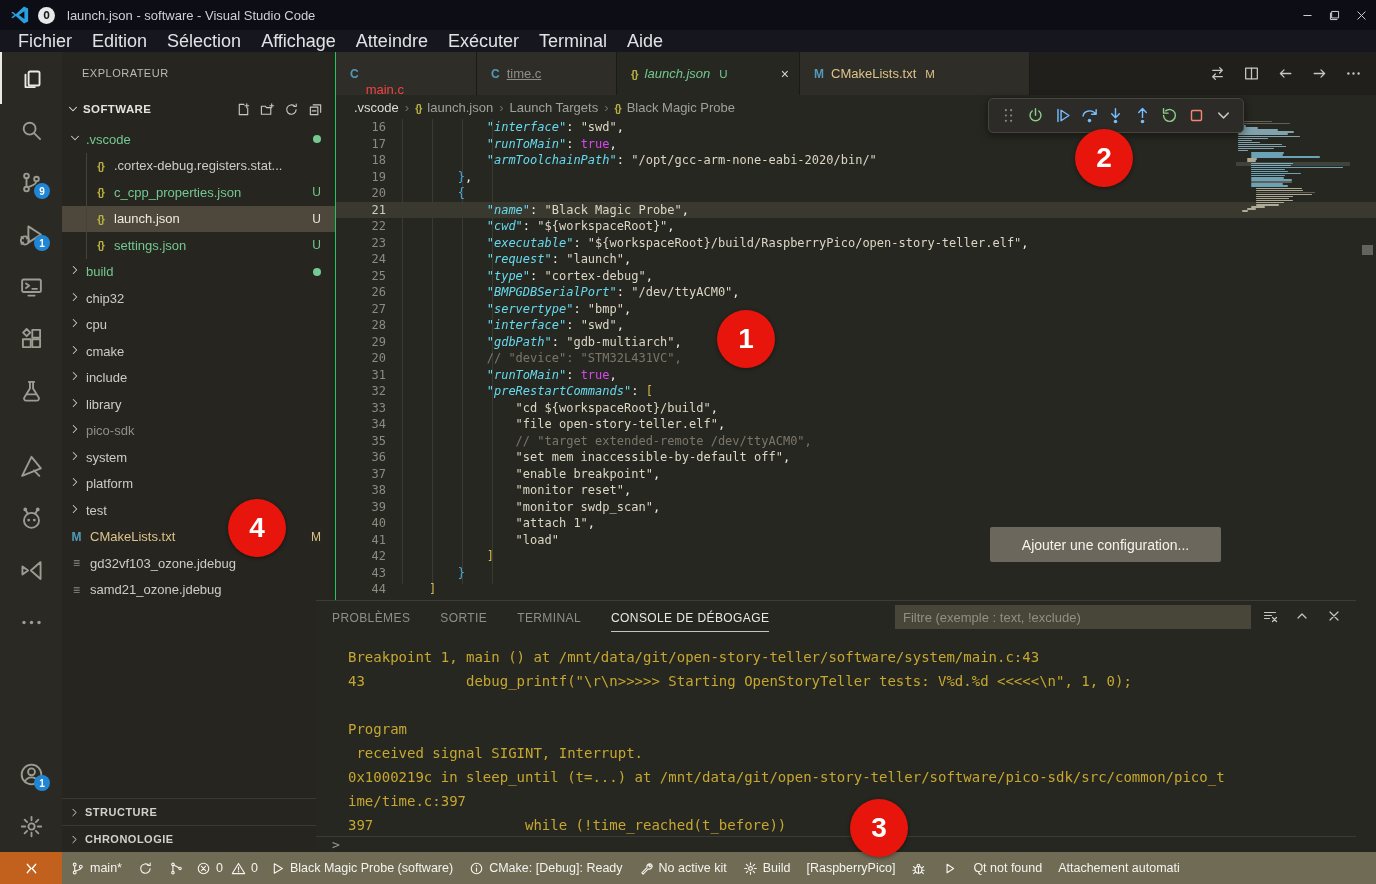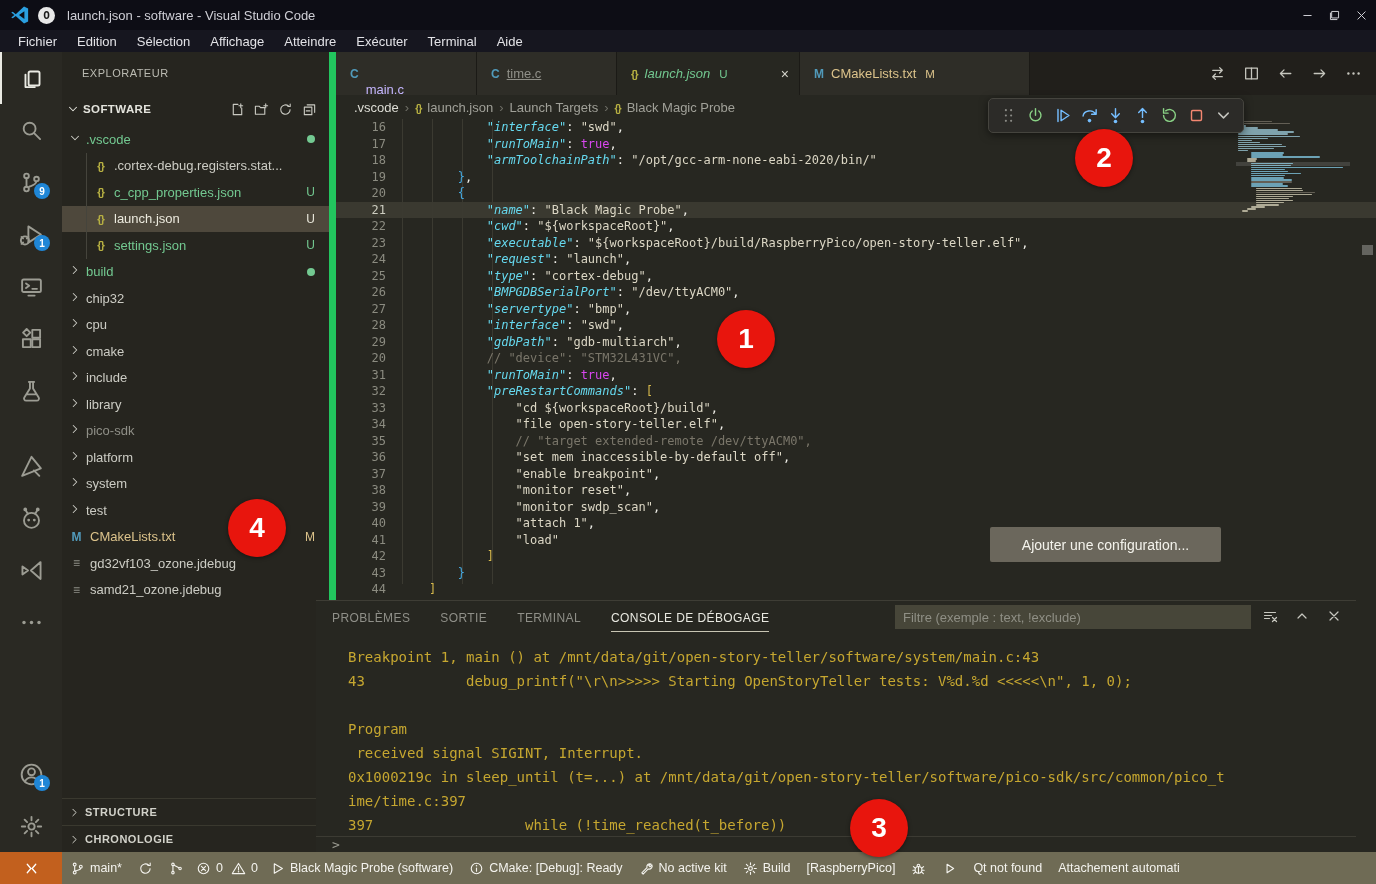--- a/index.html
+++ b/index.html
@@ -12,37 +12,37 @@
   .titlebar{position:absolute;left:0;top:0;width:1376px;height:30px;background:#0d0d15;
             display:flex;align-items:center;gap:8px;padding-left:10px;box-sizing:border-box;color:#d8d8dc;}
   .vslogo{width:20px;height:20px;}
   .appicon{width:17px;height:17px;border-radius:50%;background:#e8e8e8;color:#1b1b1b;
            display:flex;align-items:center;justify-content:center;font:700 11px "DejaVu Sans Mono",monospace;}
   .wtitle{font-size:13px;color:#cfcfd6;margin-left:4px;}
   .wincontrols{position:absolute;right:8px;top:0;height:30px;display:flex;align-items:center;gap:14px;color:#d2d2d8;}
   .wincontrols .icon svg{width:13px;height:13px;}
   .menubar{position:absolute;left:0;top:30px;width:1376px;height:22px;background:#16161f;
            display:flex;align-items:center;padding-left:8px;box-sizing:border-box;}
-  .menu-item{font-size:13px;color:#e2e2e6;padding:0 10px;text-align:right;}
+  .menu-item{font-size:18px;color:#e2e2e6;padding:0 10px;text-align:right;}
 
   
   .activitybar{position:absolute;left:0;top:52px;width:62px;height:800px;background:#2a2923;
                display:flex;flex-direction:column;align-items:stretch;}
   .act-item{position:relative;height:52px;display:flex;align-items:center;justify-content:center;color:#9c9c93;}
   .act-item svg{width:25px;height:25px;}
   .act-item.active{color:#eaeae3;border-left:2px solid #eaeae3;}
   .act-item .abadge{position:absolute;right:12px;bottom:9px;min-width:16px;height:16px;border-radius:9px;
         background:#1f86d6;color:#fff;font:700 10px "Liberation Sans",sans-serif;
         display:flex;align-items:center;justify-content:center;padding:0 2px;box-sizing:border-box;}
   .act-gap{height:24px;}
   .act-spacer{flex:1;}
 
   
   .sidebar{position:absolute;left:62px;top:52px;width:274px;height:800px;background:#26251f;
-           border-right:7px solid #22c55e;box-sizing:border-box;}
+           border-right:1px solid #22c55e;box-sizing:border-box;}
   .sb-header{height:30px;display:flex;align-items:center;justify-content:space-between;
              padding:6px 14px 0 20px;font-size:11px;letter-spacing:.5px;color:#bbbbb2;}
   .sb-header .icon{color:#c9c9c1;}
   .sb-section{height:26px;display:flex;align-items:center;gap:3px;padding-left:4px;margin-top:8px;
               font-size:11.5px;font-weight:700;letter-spacing:.4px;color:#e4e4dd;}
   .sb-section .icon svg{width:14px;height:14px;}
   .sb-actions{margin-left:auto;display:flex;gap:9px;padding-right:12px;color:#c9c9c1;}
   .sb-actions .icon svg{width:15px;height:15px;}
   #tree{position:relative;margin-top:4px;}
   .trow{position:relative;height:26.5px;display:flex;align-items:center;font-size:13px;color:#ccccc4;box-sizing:border-box;}
@@ -425,27 +425,27 @@
         <div class="trow" style="padding-left: 6px;">
           <span class="chev"><svg viewBox="0 0 16 16" fill="none" stroke="currentColor" stroke-width="1.2" stroke-linecap="round" stroke-linejoin="round">
               <path d="M6 4l4 4-4 4"></path>
             </svg></span>
           <span class="tlabel t-gray">pico-sdk</span>
         </div>
         <div class="trow" style="padding-left: 6px;">
           <span class="chev"><svg viewBox="0 0 16 16" fill="none" stroke="currentColor" stroke-width="1.2" stroke-linecap="round" stroke-linejoin="round">
               <path d="M6 4l4 4-4 4"></path>
             </svg></span>
+          <span class="tlabel">system</span>
+        </div>
+        <div class="trow" style="padding-left: 6px;">
+          <span class="chev"><svg viewBox="0 0 16 16" fill="none" stroke="currentColor" stroke-width="1.2" stroke-linecap="round" stroke-linejoin="round">
+              <path d="M6 4l4 4-4 4"></path>
+            </svg></span>
           <span class="tlabel">platform</span>
-        </div>
-        <div class="trow" style="padding-left: 6px;">
-          <span class="chev"><svg viewBox="0 0 16 16" fill="none" stroke="currentColor" stroke-width="1.2" stroke-linecap="round" stroke-linejoin="round">
-              <path d="M6 4l4 4-4 4"></path>
-            </svg></span>
-          <span class="tlabel">system</span>
         </div>
         <div class="trow" style="padding-left: 6px;">
           <span class="chev"><svg viewBox="0 0 16 16" fill="none" stroke="currentColor" stroke-width="1.2" stroke-linecap="round" stroke-linejoin="round">
               <path d="M6 4l4 4-4 4"></path>
             </svg></span>
           <span class="tlabel">test</span>
         </div>
         <div class="trow" style="padding-left: 6px;">
           <span class="ficon ficon-m">M</span>
           <span class="tlabel t-yellow">CMakeLists.txt</span>
@@ -477,21 +477,21 @@
             </svg>
           </span>
           <span>CHRONOLOGIE</span>
         </div>
       </div>
   </div>
 
   <div class="tabstrip" id="tabstrip">
       <div class="tab" style="width: 141px;">
         <span class="ficon ficon-c">C</span>
-        <span class="tlabel" style="color: #c4b5fd; margin-top: 31px;">main.c</span>
+        <span class="tlabel" style="color: #ef4444; margin-top: 31px;">main.c</span>
       </div>
       <div class="tab" style="width: 140px;">
         <span class="ficon ficon-c">C</span>
         <span class="tlabel" style="color: rgb(143, 143, 136); text-decoration: underline;">time.c</span>
       </div>
       <div class="tab active" style="width: 183px;">
         <span class="ficon ficon-json">{}</span>
         <span class="tlabel italic" style="color: rgb(115, 201, 145);">launch.json</span>
         <span class="tstate" style="color: rgb(115, 201, 145);">U</span>
         <span class="tclose">×</span>

